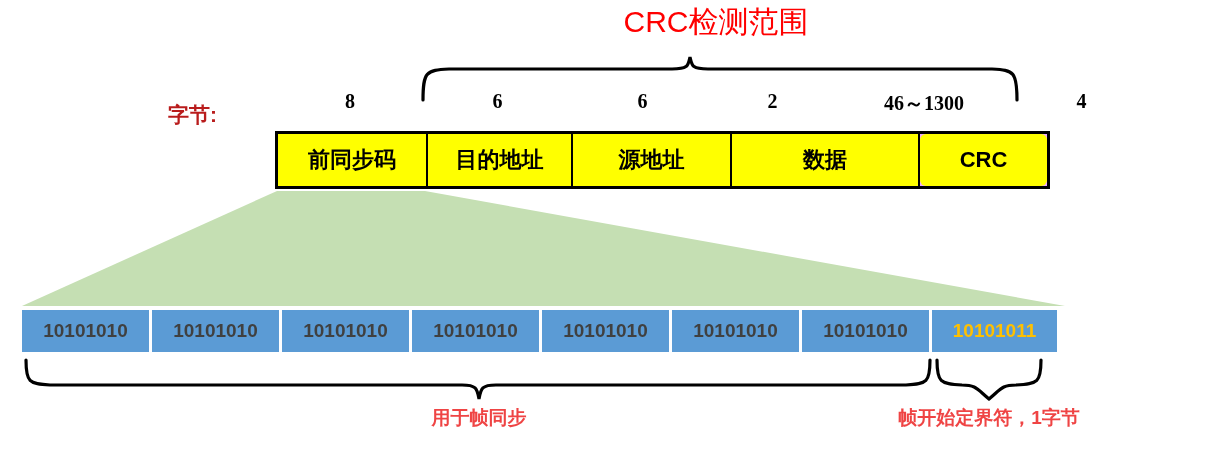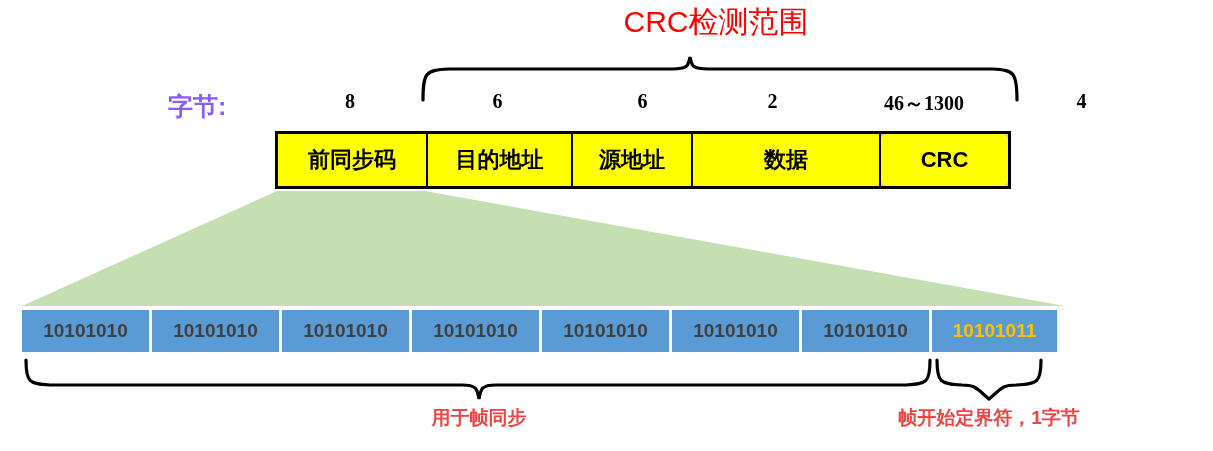--- a/index.html
+++ b/index.html
@@ -46,24 +46,24 @@
   .byte-label-row {
     position: absolute;
     left: 0;
     top: 90px;
     width: 1213px;
     height: 28px;
   }
   .byte-head {
     position: absolute;
     left: 168px;
-    top: 0px;
-    font-size: 25px;
-    font-weight: bold;
-    color: #8b5cf6;
+    top: 11px;
+    font-size: 21px;
+    font-weight: bold;
+    color: #b91c1c;
     font-family: "Liberation Sans", "DejaVu Sans", sans-serif;
     white-space: nowrap;
   }
   .byte-num {
     position: absolute;
     top: 0px;
     font-size: 20px;
     font-weight: bold;
     font-family: "Liberation Serif", "DejaVu Serif", serif;
     color: #000000;
@@ -180,21 +180,21 @@
     <span class="byte-num" style="left:425px; width:145px;">6</span>
     <span class="byte-num" style="left:570px; width:145px;">6</span>
     <span class="byte-num" style="left:715px; width:115px;">2</span>
     <span class="byte-num" style="left:830px; width:188px;">46～1300</span>
     <span class="byte-num" style="left:1018px; width:127px;">4</span>
   </div>
 
   <div class="frame">
     <div class="frame-cell" style="width:150px;">前同步码</div>
     <div class="frame-cell" style="width:145px;">目的地址</div>
-    <div class="frame-cell" style="width:120px;">源地址</div>
+    <div class="frame-cell" style="width:159px;">源地址</div>
     <div class="frame-cell" style="width:188px;">数据</div>
     <div class="frame-cell" style="width:127px;">CRC</div>
   </div>
 
   <svg class="trapezoid-layer" viewBox="0 0 1213 451" width="1213" height="451">
     <polygon points="277,191 425,191 1065,306 22,306" fill="#c5dfb3"></polygon>
   </svg>
 
   <div class="preamble-row">
     <div class="preamble-cell" style="width:127px;">10101010</div>

